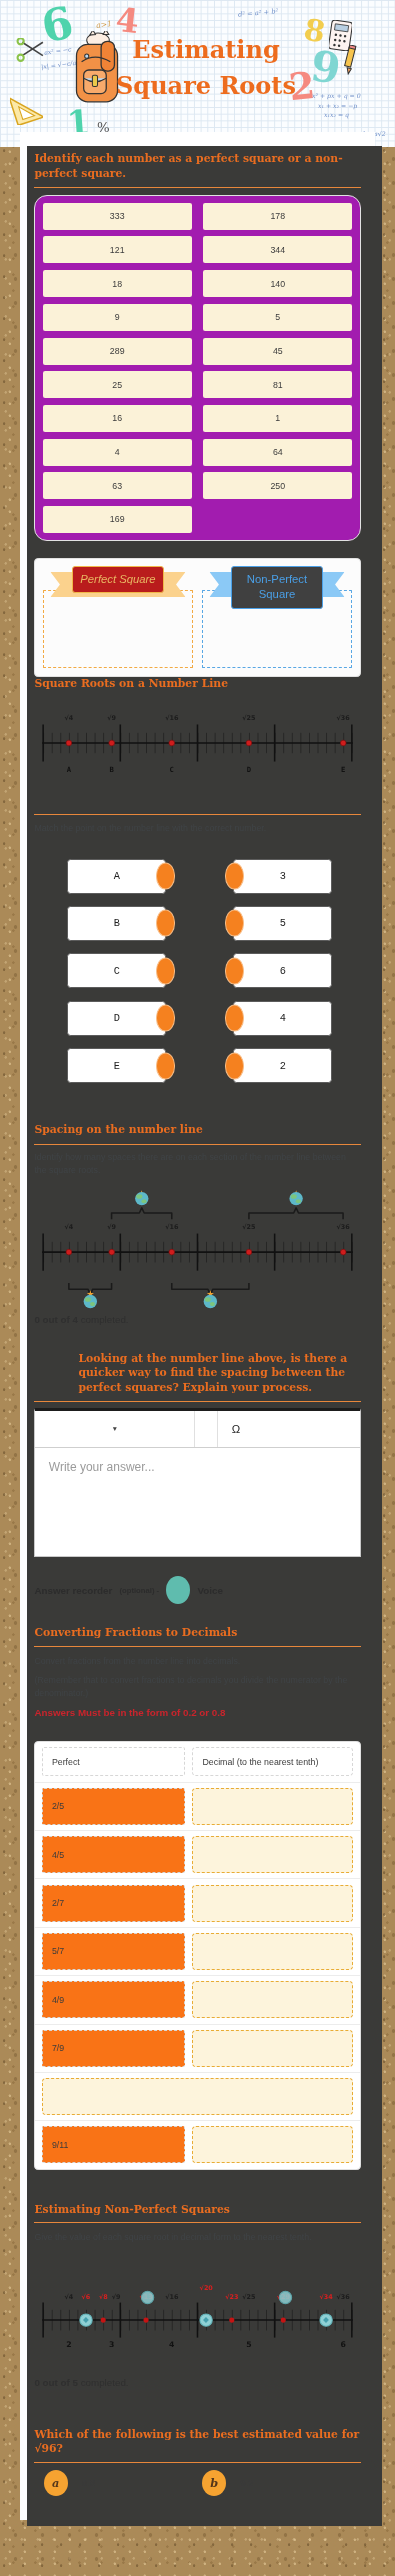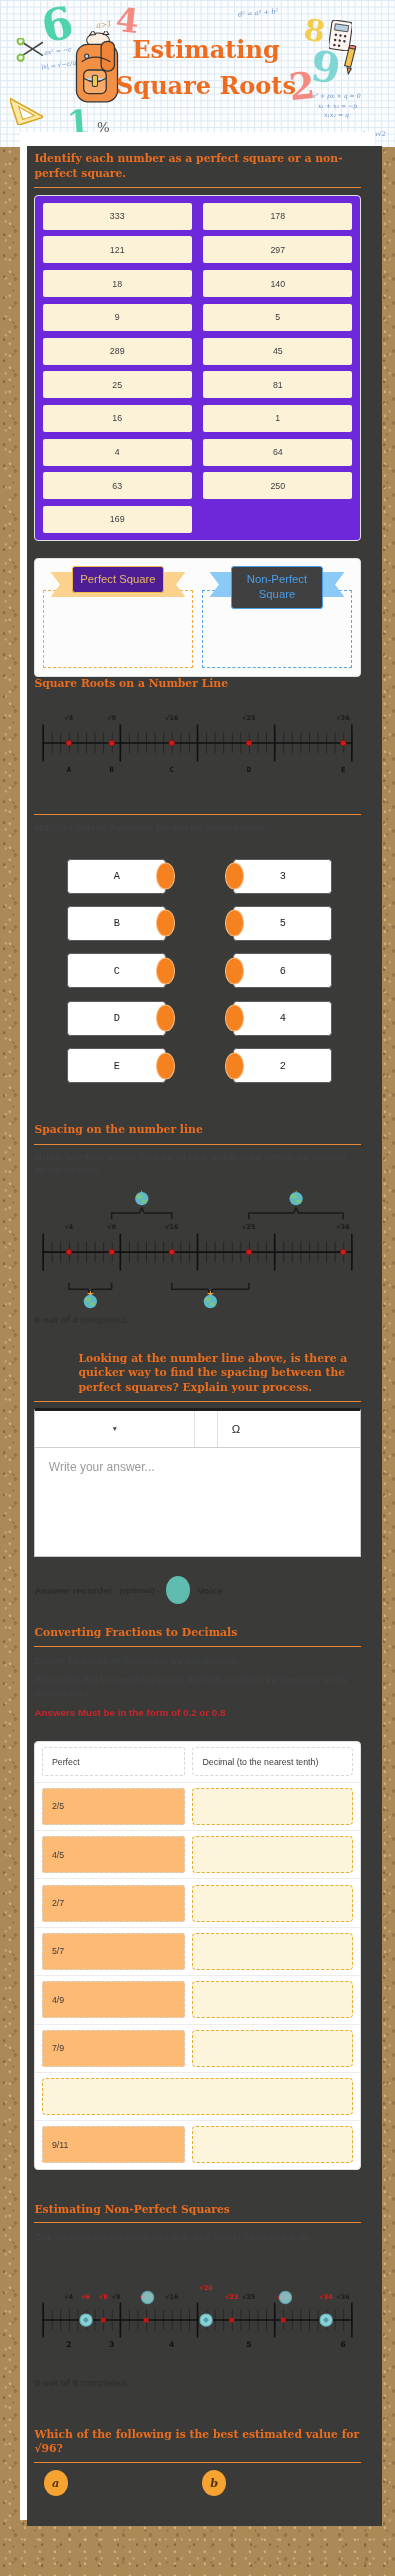--- a/index.html
+++ b/index.html
@@ -51,23 +51,23 @@
 
   h2.sec {
     font-family:"DejaVu Serif", serif; font-weight:700;
     color:#ea6d20; font-size:10.8px; line-height:1.35;
   }
   .rule { border-top:1px solid #e8873b; margin-top:6.2px; }
   .body-text { color:#3f4346; font-size:8.8px; line-height:1.5; }
 
   
   .tiles-card {
-    margin-top:6.2px; border:0.5px solid #e2e2e2; border-radius:4px;
+    margin-top:6.2px; border:0.5px solid #e2e2e2; border-radius:13px;
     padding:7.2px; display:grid; grid-template-columns:1fr 1fr;
-    column-gap:11.3px; row-gap:6.7px; background:#6d28d9;
+    column-gap:11.3px; row-gap:6.7px; background:#a21caf;
   }
   .tile {
     background:#fbf2d8; border-radius:2.1px; height:27px;
     display:flex; align-items:center; justify-content:center;
     font-size:8.8px; color:#3c3c3c; cursor:grab;
   }
 
   
   .bins-card {
     margin-top:16.5px; border:0.5px solid #e2e2e2; border-radius:4.1px;
@@ -82,21 +82,21 @@
     width:135px; height:25px;
     clip-path:polygon(0 0,100% 0,93% 50%,100% 100%,0 100%,7% 50%);
   }
   .ribbon-folds.orange { background:#fbd28d; }
   .ribbon-folds.blue   { background:#8bc9f6; }
   .ribbon-label {
     position:absolute; top:0; left:50%; transform:translateX(-50%);
     width:92px; border-radius:3.1px; padding:5.2px 3.1px;
     text-align:center; font-size:11.3px; line-height:1.35;
   }
-  .ribbon-label.orange { background:#4c1d95; border:1px solid #f0b849; color:#e9b763; }
+  .ribbon-label.orange { background:#b91c1c; border:1px solid #f0b849; color:#e9b763;font-style:italic; }
   .ribbon-label.blue   { background:#404040; border:1px solid #4aa0e8; color:#4a9fe6; }
 
   
   .nl-img { display:block; margin:0 auto; }
   .nl-lbl { font-family:"DejaVu Sans", sans-serif; font-size:12.5px; font-weight:700; fill:#1c1c1c; }
   .nl-lbl.red { fill:#d81f1f; }
   .nl-letter { font-family:"DejaVu Sans Mono", monospace; font-size:14px; font-weight:700; fill:#111; }
   .nl-num { font-family:"DejaVu Sans", sans-serif; font-size:15px; font-weight:700; fill:#111; }
 
   .prompt { margin-top:7.2px; }
@@ -135,21 +135,21 @@
   .voice-row .opt { font-size:7.7px; font-weight:700; color:#2c2c2c; }
   .voice-btn { width:24px; height:28px; border-radius:50%; background:#5fbcae; border:none; cursor:pointer; }
 
   .warning { margin-top:7.2px; font-size:9.8px; font-weight:700; color:#c9242c; }
 
   
   .frac-card { margin-top:23px; border:0.5px solid #e0e0e0; border-radius:4.1px; background:#fff; }
   .frac-row { display:flex; gap:7.2px; padding:5.2px 6.2px; border-top:1px solid #ececec; }
   .frac-row:first-child { border-top:none; }
   .frac-cell-left {
-    flex:0 0 46%; border:1px dashed #d7d7d7; border-radius:2.1px; background:#fdba74;
+    flex:0 0 46%; border:1px dashed #d7d7d7; border-radius:2.1px; background:#f97316;
     display:flex; align-items:center; padding-left:9.3px;
     font-size:8.8px; color:#3c3c3c; min-height:37px;
   }
   .frac-cell-right {
     flex:1; border:1px dashed #e8ac35; border-radius:4.1px; background:#fdf4dc;
     min-height:37px; cursor:text;
   }
   .frac-row.hdr .frac-cell-left, .frac-row.hdr .frac-cell-right {
     border:1px dashed #d7d7d7; background:#fff; min-height:29px;
     display:flex; align-items:center; padding-left:9.3px; font-size:8.8px; color:#3c3c3c; cursor:default;
@@ -243,21 +243,21 @@
 <div class="page-card">
 
   <section>
     <h2 class="sec">Identify each number as a perfect square or a non-perfect square.</h2>
     <div class="rule"></div>
 
     <div class="tiles-card">
       <div class="tile">333</div>
       <div class="tile">178</div>
       <div class="tile">121</div>
-      <div class="tile">297</div>
+      <div class="tile">344</div>
       <div class="tile">18</div>
       <div class="tile">140</div>
       <div class="tile">9</div>
       <div class="tile">5</div>
       <div class="tile">289</div>
       <div class="tile">45</div>
       <div class="tile">25</div>
       <div class="tile">81</div>
       <div class="tile">16</div>
       <div class="tile">1</div>

